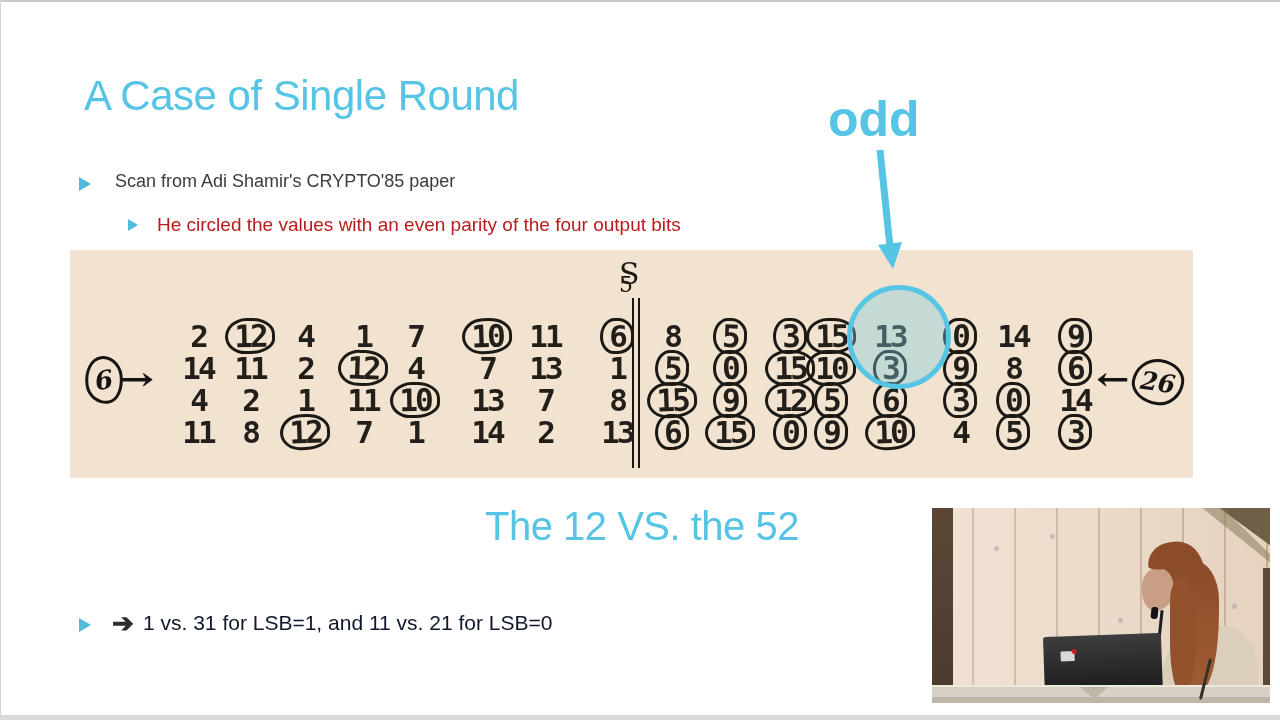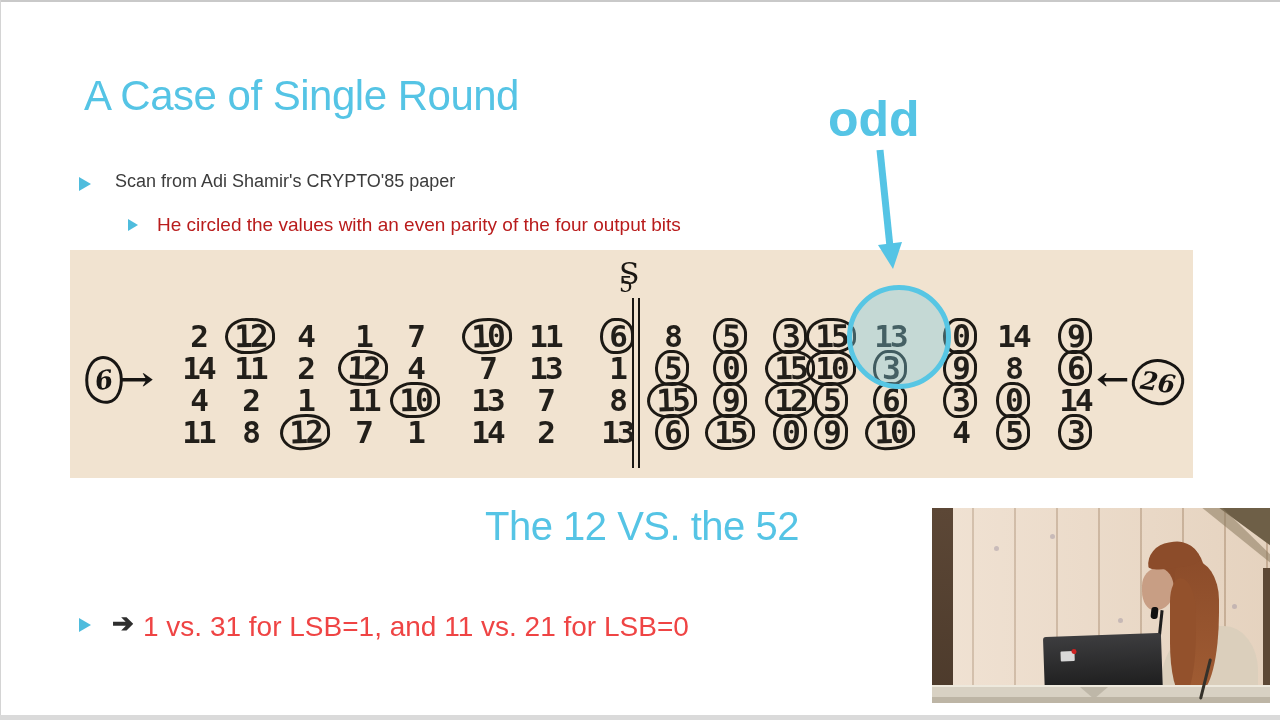--- a/index.html
+++ b/index.html
@@ -20,21 +20,21 @@
   .tri-lg{border-width:7px 0 7px 12px;border-left-color:#4fbcdd;}
   .tri-sm{border-width:6px 0 6px 10px;border-left-color:#4fbcdd;}
   .b1-tri{left:79px;top:177px;}
   .b1-text{left:115px;top:171px;font-size:18px;color:#3c3c3c;}
   .b2-tri{left:128px;top:219px;}
   .b2-text{left:157px;top:214px;font-size:19px;color:#b91c1c;}
   .caption{left:475px;top:504px;font-size:40px;letter-spacing:-0.5px;color:#55c4e5;margin-left:10px;}
   .odd-label{left:828px;top:90px;font-size:50px;color:#55c4e5;font-weight:bold;}
   .bb-tri{left:79px;top:618px;}
   .bb-arrow{left:112px;top:608px;font-size:26px;font-weight:bold;color:#2e2e2e;}
-  .bb-text{left:143px;top:611px;font-size:28px;color:#ef4444;text-align:right;}
+  .bb-text{left:143px;top:611px;font-size:21px;color:#0f172a;text-align:right;}
 
   
   .scan{left:70px;top:250px;width:1123px;height:228px;background:#f1e3d0;}
   .scan *{position:absolute;}
   .sbox-label{left:549px;top:6px;font-family:"DejaVu Serif", serif;font-size:30px;color:#1a1713;}
   .sbox-label .sub{position:static;font-size:22px;vertical-align:-8px;}
   .dbl-line{left:562px;top:48px;width:4px;height:170px;border-left:2.5px solid #1a1713;border-right:2.5px solid #1a1713;}
   .cell{
     font-family:"DejaVu Sans Mono", monospace;font-weight:700;font-size:31px;
     letter-spacing:-3px;color:#221f1a;transform:translate(-50%,-50%);

